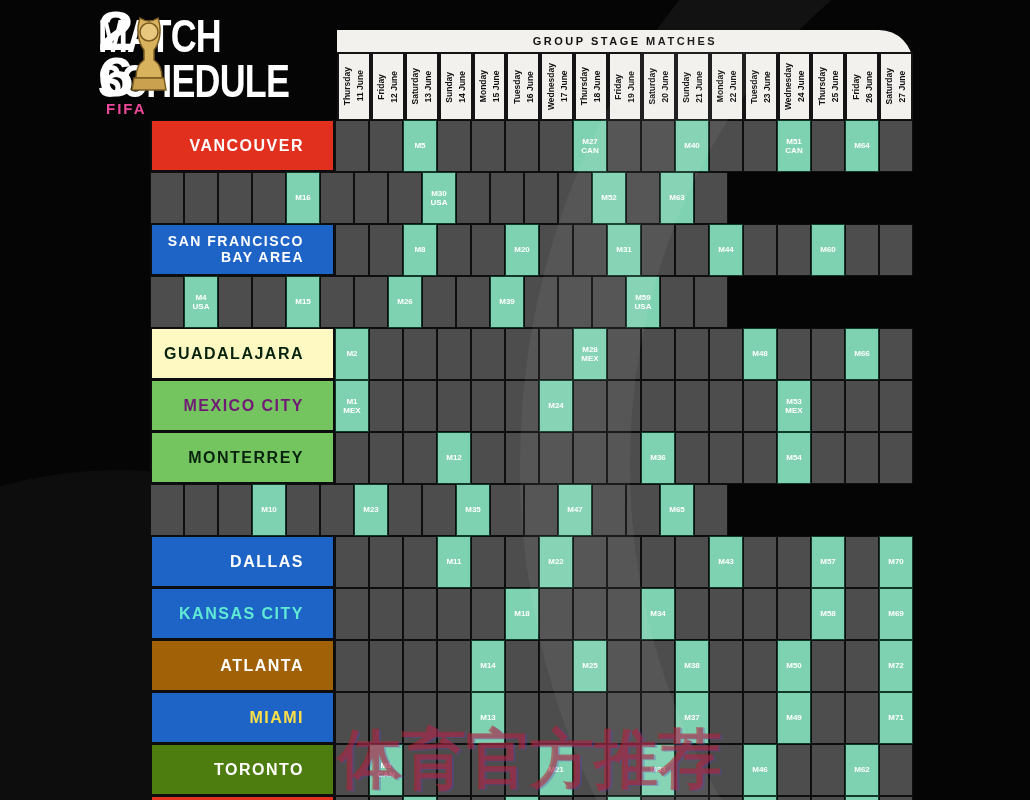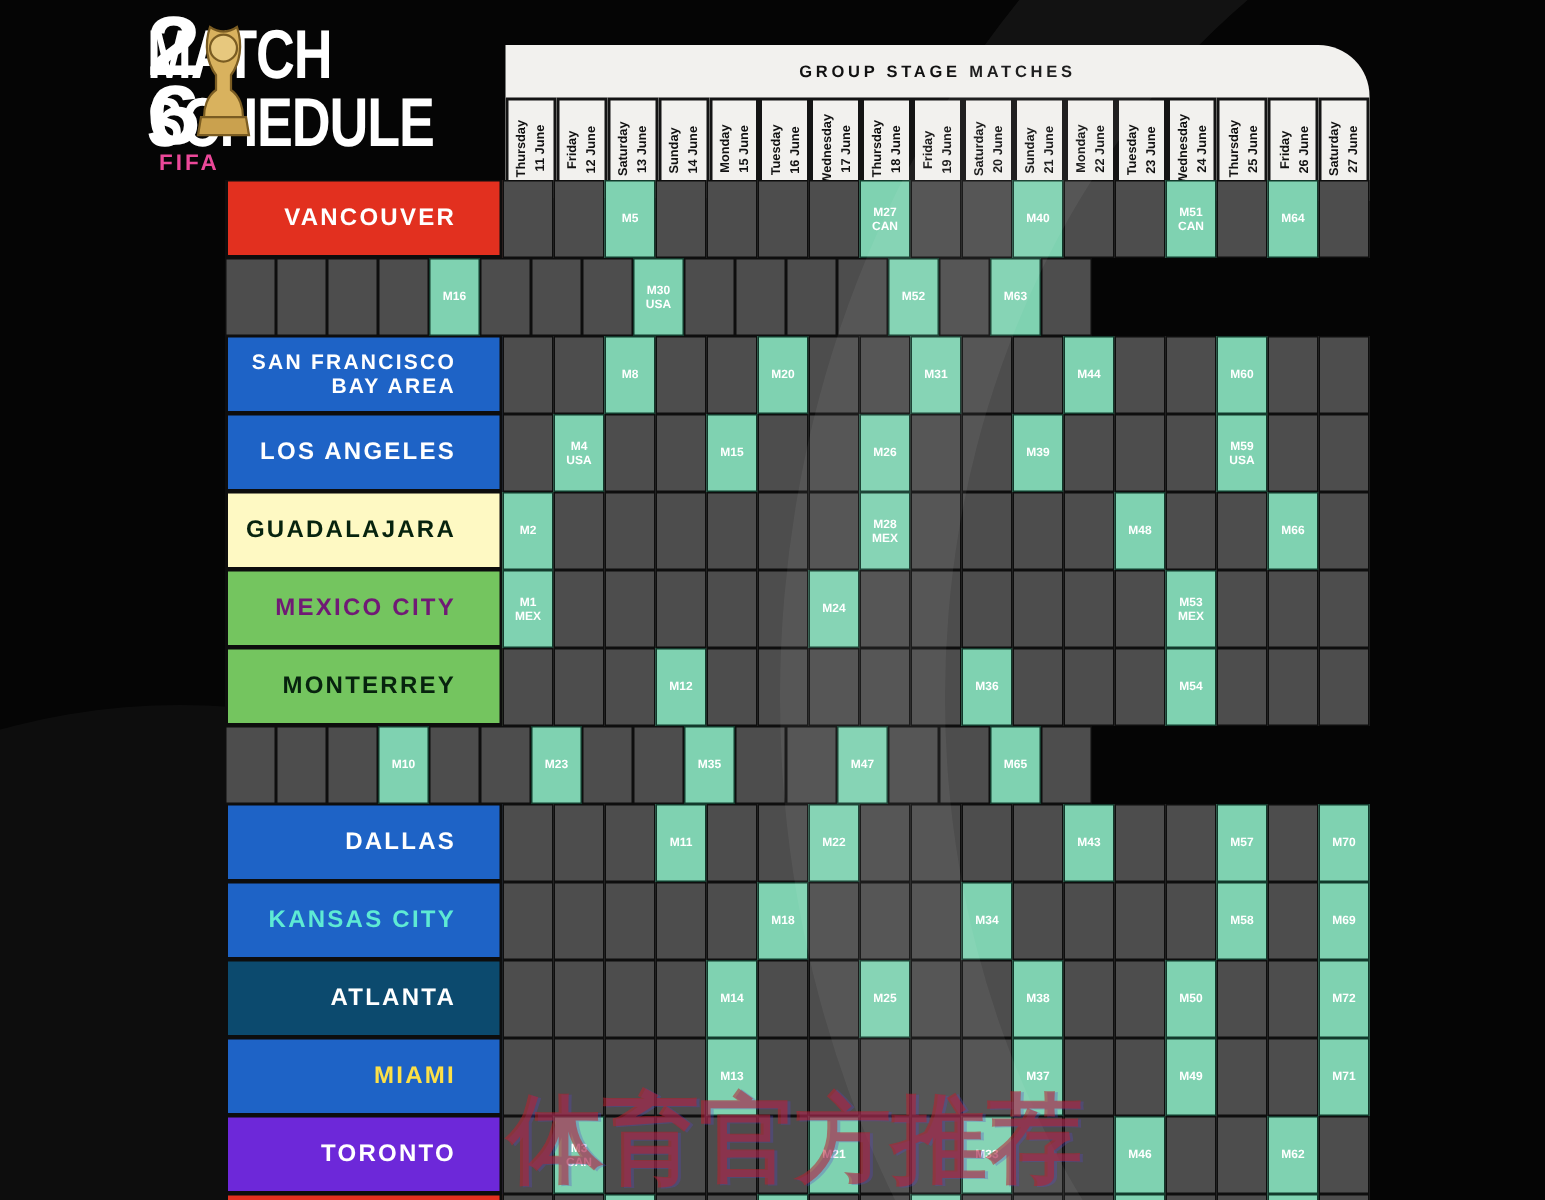--- a/index.html
+++ b/index.html
@@ -16,21 +16,21 @@
   .digits{position:absolute;left:0;top:-4px;color:#fff;font-weight:900;font-size:56px;line-height:0.82;
           transform:scale(1.15,1);transform-origin:left top;letter-spacing:-2px;}
   .digits div{display:block;}
   .trophy{position:absolute;left:30px;top:4px;z-index:2;}
   .fifa-word{position:absolute;left:8px;top:88px;color:#ec4899;font-weight:900;font-size:15px;letter-spacing:2px;}
   .logo-title{color:#fff;font-weight:900;font-size:46px;line-height:0.98;transform:scaleX(0.78);
               transform-origin:left top;margin-top:2px;letter-spacing:-1px;}
   
   .header-white{position:absolute;left:337px;top:30px;width:576px;height:90px;background:#f2f1ee;
                 border-top-right-radius:34px;z-index:4;}
-  .gsm{height:35px;display:flex;align-items:center;justify-content:center;color:#111;
+  .gsm{height:22px;display:flex;align-items:center;justify-content:center;color:#111;
        font-weight:bold;font-size:11px;letter-spacing:2.5px;}
   .datecols{display:flex;height:69px;}
   .datecell{flex:0 0 33.9px;box-sizing:border-box;border:2px solid #141414;background:#f2f1ee;
             display:flex;align-items:center;justify-content:center;}
   .vert{writing-mode:vertical-rl;transform:rotate(180deg);white-space:pre-line;color:#111;
         font-weight:bold;font-size:8.5px;line-height:1.5;text-align:center;}
   
   .grid{position:absolute;left:150px;top:120px;z-index:4;}
   .gridrow{display:flex;height:52px;}
   .citylabel{flex:0 0 185px;box-sizing:border-box;border:2px solid #0d0d0d;border-top-width:1px;
@@ -233,21 +233,20 @@
         </div>
         <div class="cell"></div>
         <div class="cell"></div>
         <div class="cell teal">
           <span class="mlabel">M60</span>
         </div>
         <div class="cell"></div>
         <div class="cell"></div>
       </div>
       <div class="gridrow">
-        <div class="citylabel" style="background: rgb(30, 99, 198); color: rgb(255, 255, 255);">LOS ANGELES</div>
         <div class="cell"></div>
         <div class="cell teal">
           <span class="mlabel">M4
 USA</span>
         </div>
         <div class="cell"></div>
         <div class="cell"></div>
         <div class="cell teal">
           <span class="mlabel">M15</span>
         </div>
@@ -435,21 +434,21 @@
         <div class="cell"></div>
         <div class="cell teal">
           <span class="mlabel">M58</span>
         </div>
         <div class="cell"></div>
         <div class="cell teal">
           <span class="mlabel">M69</span>
         </div>
       </div>
       <div class="gridrow">
-        <div class="citylabel" style="background: #0c4a6e; color: rgb(255, 255, 255);">ATLANTA</div>
+        <div class="citylabel" style="background: #a16207; color: rgb(255, 255, 255);">ATLANTA</div>
         <div class="cell"></div>
         <div class="cell"></div>
         <div class="cell"></div>
         <div class="cell"></div>
         <div class="cell teal">
           <span class="mlabel">M14</span>
         </div>
         <div class="cell"></div>
         <div class="cell"></div>
         <div class="cell teal">
@@ -493,21 +492,21 @@
         <div class="cell teal">
           <span class="mlabel">M49</span>
         </div>
         <div class="cell"></div>
         <div class="cell"></div>
         <div class="cell teal">
           <span class="mlabel">M71</span>
         </div>
       </div>
       <div class="gridrow">
-        <div class="citylabel" style="background: #6d28d9; color: rgb(255, 255, 255);">TORONTO</div>
+        <div class="citylabel" style="background: #4d7c0f; color: rgb(255, 255, 255);">TORONTO</div>
         <div class="cell"></div>
         <div class="cell teal">
           <span class="mlabel">M3
 CAN</span>
         </div>
         <div class="cell"></div>
         <div class="cell"></div>
         <div class="cell"></div>
         <div class="cell"></div>
         <div class="cell teal">

